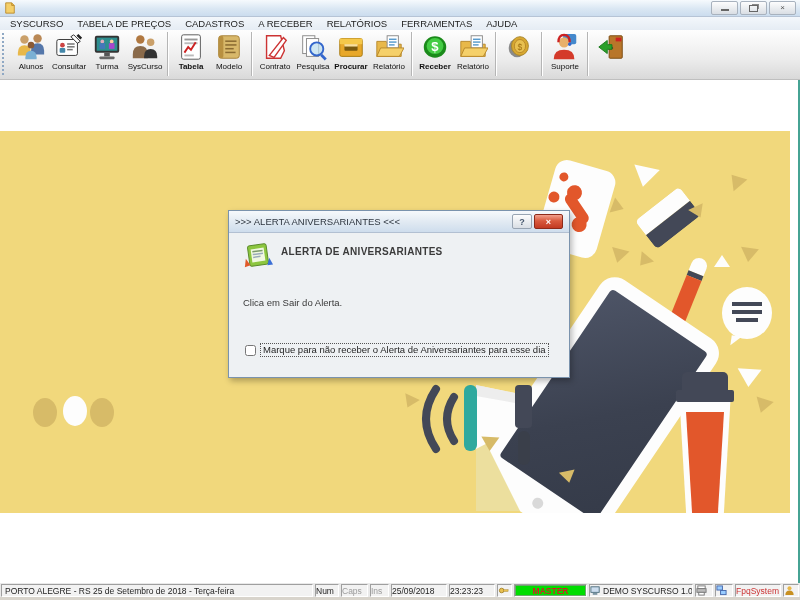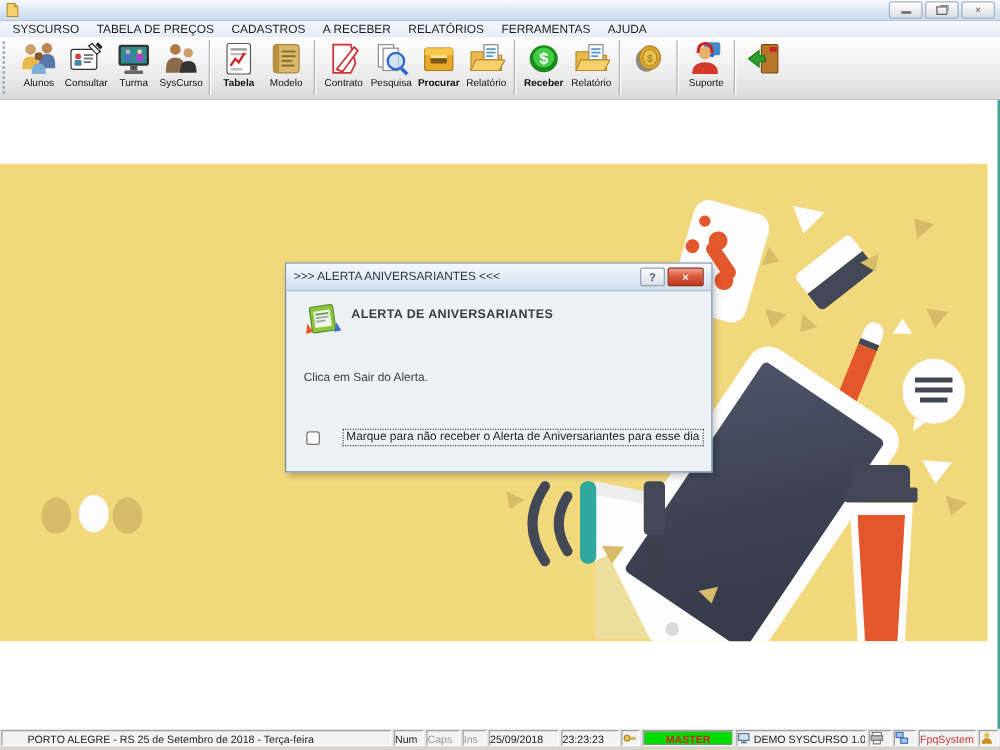--- a/index.html
+++ b/index.html
@@ -91,31 +91,31 @@
   .dlg-hicon{position:absolute;left:14px;top:7px}
   .dlg-hicon svg{width:30px;height:30px}
   .dlg-heading{position:absolute;left:52px;top:13px;font-size:10px;font-weight:bold;color:#3b3b3b;letter-spacing:.3px}
   .dlg-message{position:absolute;left:14px;top:49px;font-size:10.5px;font-weight:bold;color:#1e1e1e}
   .dlg-hint{position:absolute;left:14px;top:64px;font-size:9.5px;color:#3a3a3a}
   .exit-btn{position:absolute;left:234px;top:89px;width:99px;height:35px;
     background:linear-gradient(#fafafa,#ececec 45%,#dcdcdc);border:1px solid #8e9aa5;border-radius:3px;
     display:flex;align-items:center;gap:8px;padding:0 7px;font-size:10px;color:#1e1e1e;box-sizing:border-box;font-family:inherit}
   .exit-btn svg{width:18px;height:18px;flex:none}
   .exit-label::first-letter{text-decoration:underline}
-  .chk-row{position:absolute;left:16px;top:110px;display:flex;align-items:center;gap:18px}
+  .chk-row{position:absolute;left:16px;top:110px;display:flex;align-items:center;gap:4px}
   .chk-row input{width:11px;height:11px;margin:0}
   .chk-label{font-size:9.5px;color:#1e1e1e;border:1px dotted #555;padding:0 2px;line-height:1.3}
 
   
   .statusbar{position:absolute;left:0;right:0;bottom:3px;height:14px;background:#e9e9e9;
     display:flex;align-items:stretch;padding:1px 1px 0 1px;box-sizing:border-box;gap:2px}
   .sb-panel{background:#f2f2f2;border:1px solid;border-color:#9f9f9f #fff #fff #9f9f9f;
     display:flex;align-items:center;font-size:8.5px;color:#1e1e1e;
     white-space:nowrap;overflow:hidden;box-sizing:border-box;gap:2px;flex:none}
-  .sb-panel.left{justify-content:flex-start;padding:0 20px;flex:1 1 auto}
+  .sb-panel.left{justify-content:flex-start;padding:0 3px;flex:1 1 auto}
   .sb-panel .dim{color:#9c9c9c}
   .sb-panel .brand{color:#cc3333}
   .master-box{flex:1;height:100%;background:#00dd00;border:1px solid #6aa86a;color:#cc2222;
     font-weight:bold;display:flex;align-items:center;justify-content:center;font-size:8.5px;box-sizing:border-box}
   .sb-ico svg{width:11px;height:11px;display:block}
   .bottomstrip{position:absolute;left:0;right:0;bottom:0;height:3px;background:#d8d4cc}
 </style>
 </head>
 <body>
 

